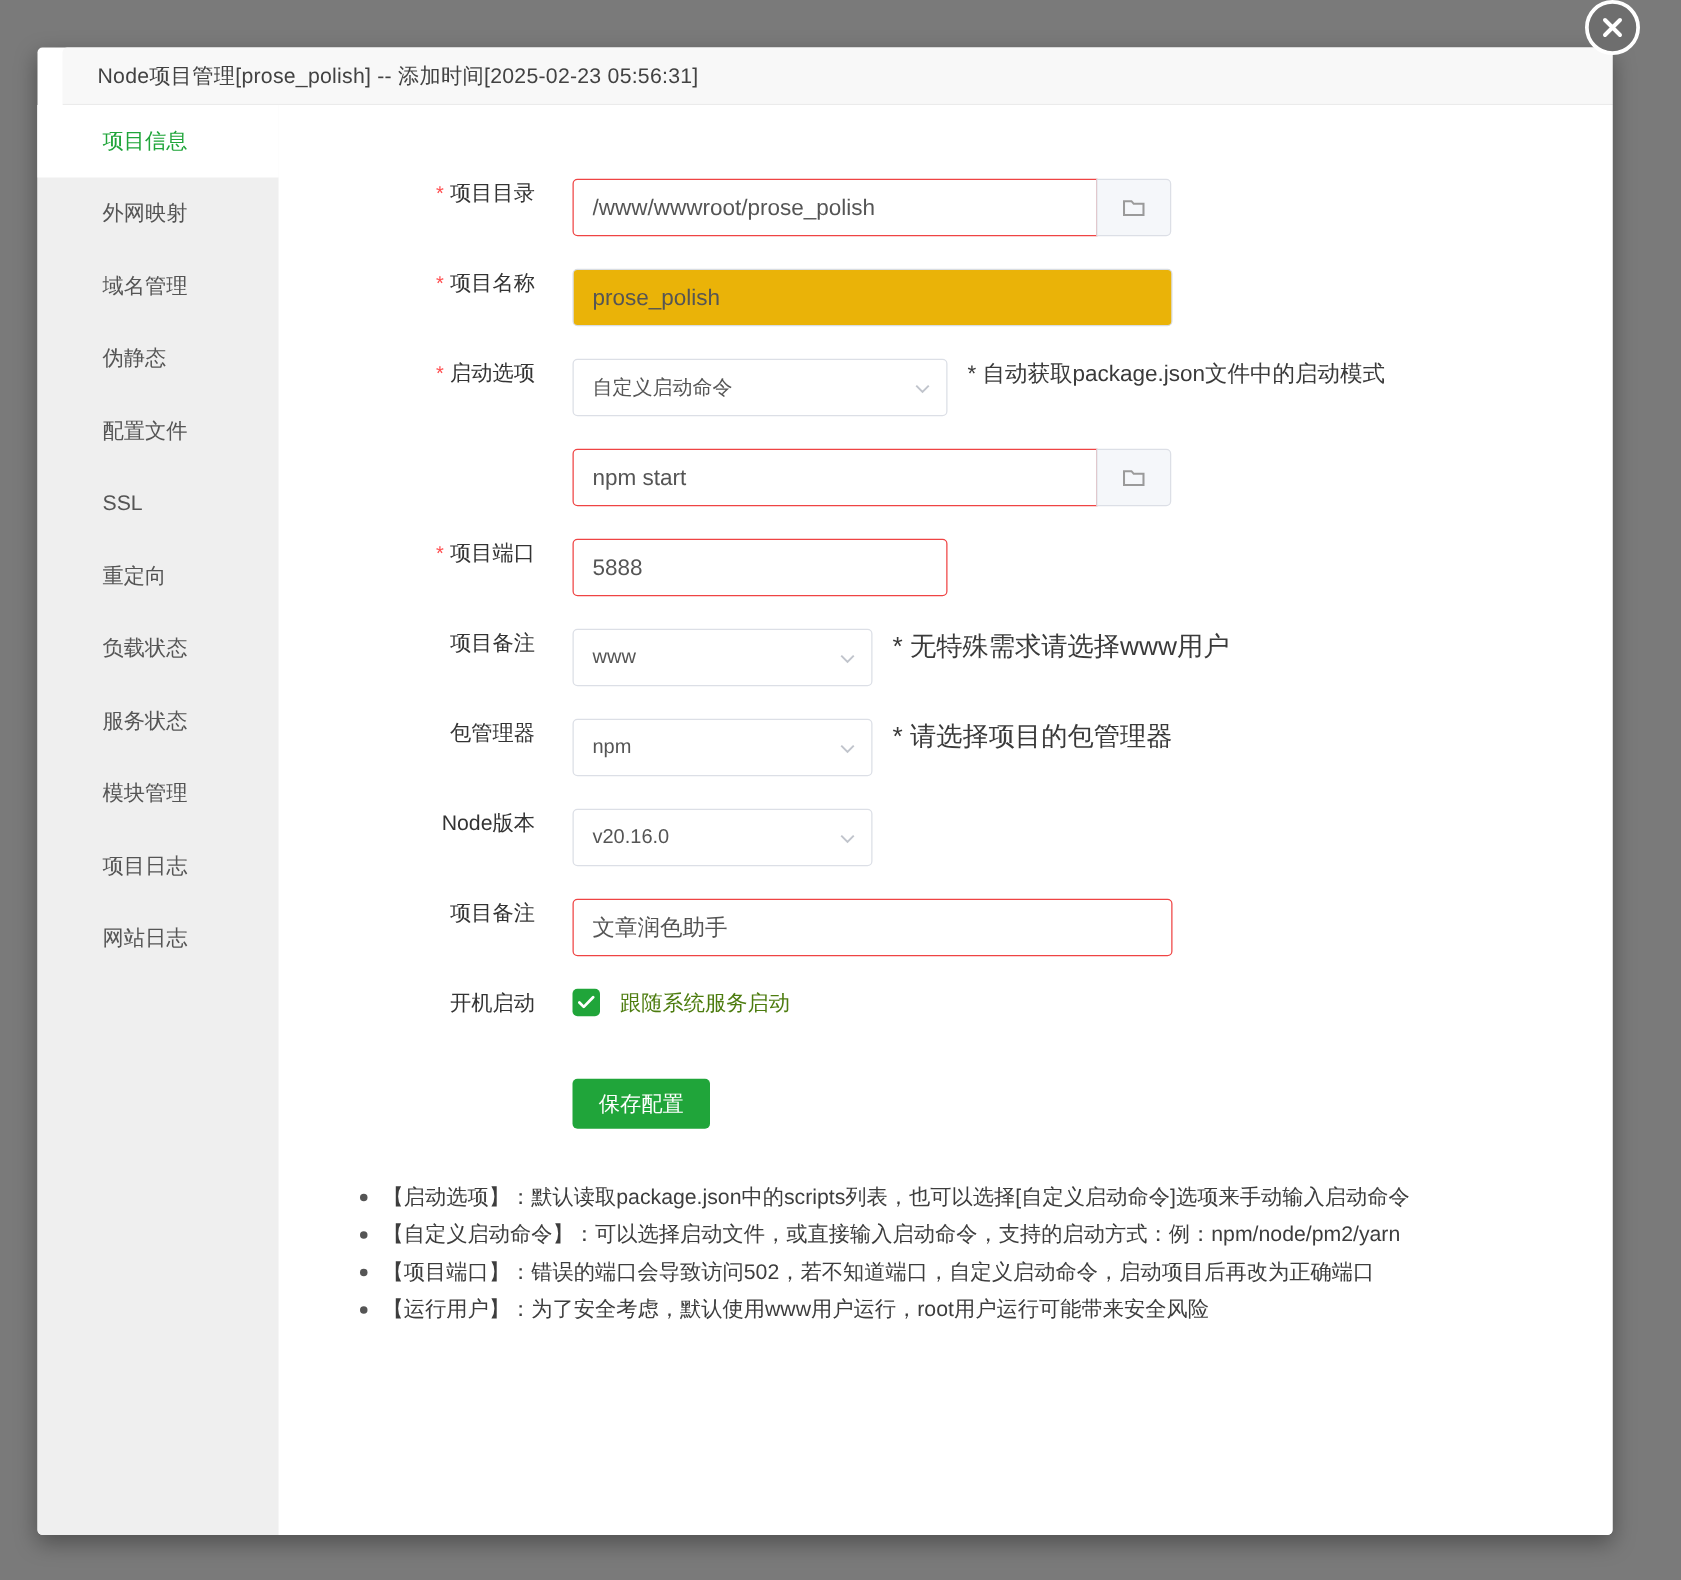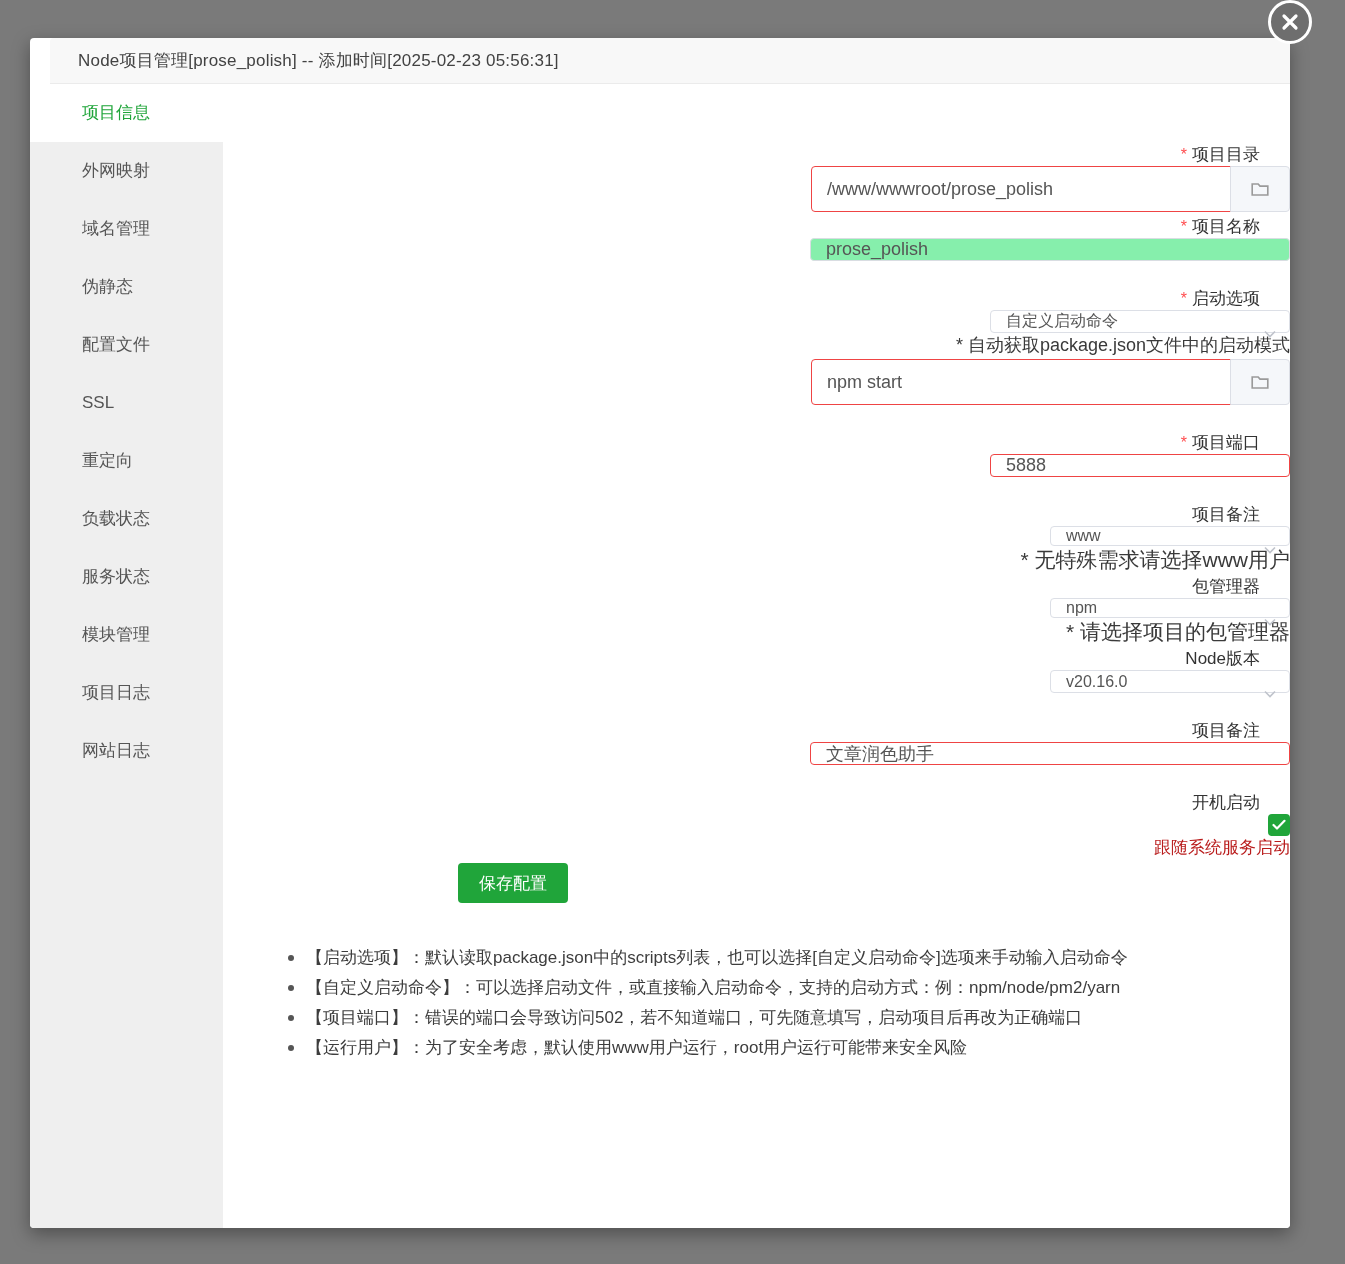--- a/index.html
+++ b/index.html
@@ -35,32 +35,32 @@
   .tab {
     height:58px; line-height:58px; padding-left:52px;
     font-size:17px; color:#555; cursor:pointer; white-space:nowrap;
   }
   .tab.active { background:#fff; color:#20a53a; }
   .content {
     position:absolute; left:193px; top:46px; right:0; bottom:0;
     background:#fff; border-radius:0 0 4px 0; overflow:hidden;
   }
   .form { padding-top:59px; }
-  .row { display:flex; align-items:flex-end; height:46px; margin-bottom:26px;flex-direction:column; }
+  .row { display:flex; align-items:flex-start; height:46px; margin-bottom:26px; }
   .label {
     width:235px; padding-right:30px; text-align:right;
     font-size:17px; color:#333; white-space:nowrap; flex:none;
   }
   .req { color:#ff4d4f; margin-right:5px; font-size:16px; }
   .tinput {
     height:46px; border:1px solid #ef4444; border-radius:4px;
     padding:0 15px; font-size:18px; color:#555; background:#fff; outline:none;
     font-family:Liberation Sans, sans-serif;
   }
-  .tinput.disabled { background:#86efac; border-color:#d9dde2; color:#555; }
+  .tinput.disabled { background:#eab308; border-color:#d9dde2; color:#555; }
   .w480 { width:480px; } .w420 { width:420px; } .w300 { width:300px; } .w240 { width:240px; }
   .group { display:flex; }
   .group .tinput { border-radius:4px 0 0 4px; }
   .append-btn {
     width:60px; height:46px; margin-left:-1px;
     background:#f5f7fa; border:1px solid #dcdfe6; border-radius:0 4px 4px 0;
     display:flex; align-items:center; justify-content:center; cursor:pointer;
   }
   .select {
     position:relative; height:46px; border:1px solid #dcdfe6; border-radius:4px;
@@ -69,21 +69,21 @@
   }
   .select .chev { position:absolute; right:12px; top:16px; }
   .hint { margin-left:16px; font-size:21px; color:#3a3a3a; white-space:nowrap; }
   .hint-big { font-size:18px; }
   .green-link { color:#20a53a; cursor:pointer; }
   .checkbox {
     width:22px; height:22px; background:#20a53a; border-radius:4px;
     display:flex; align-items:center; justify-content:center; cursor:pointer;
     flex:none;
   }
-  .cb-label { font-size:17px; color:#b91c1c; }
+  .cb-label { margin-left:16px; font-size:17px; color:#4d7c0f; }
   .save-row { margin-top:4px; }
   .save-btn {
     margin-left:235px; width:110px; height:40px; background:#20a53a;
     color:#fff; font-size:17px; border:none; border-radius:4px; cursor:pointer;
     font-family:"Liberation Sans","DejaVu Sans",sans-serif;
   }
   .notes { margin-top:40px; padding-left:65px; }
   .note { display:flex; font-size:17px; color:#3d3d3d; line-height:30px; }
   .dot { width:6px; height:6px; border-radius:50%; background:#555; margin:12px 12px 0 0; flex:none; }
 </style>
@@ -235,21 +235,21 @@
         <div class="note">
             <span class="dot"></span>
             <span>【启动选项】：默认读取package.json中的scripts列表，也可以选择[自定义启动命令]选项来手动输入启动命令</span>
           </div>
         <div class="note">
             <span class="dot"></span>
             <span>【自定义启动命令】：可以选择启动文件，或直接输入启动命令，支持的启动方式：例：npm/node/pm2/yarn</span>
           </div>
         <div class="note">
             <span class="dot"></span>
-            <span>【项目端口】：错误的端口会导致访问502，若不知道端口，可先随意填写，启动项目后再改为正确端口</span>
+            <span>【项目端口】：错误的端口会导致访问502，若不知道端口，自定义启动命令，启动项目后再改为正确端口</span>
           </div>
         <div class="note">
             <span class="dot"></span>
             <span>【运行用户】：为了安全考虑，默认使用www用户运行，root用户运行可能带来安全风险</span>
           </div>
       </div>
 
     </div>
   </div>
 </div>

